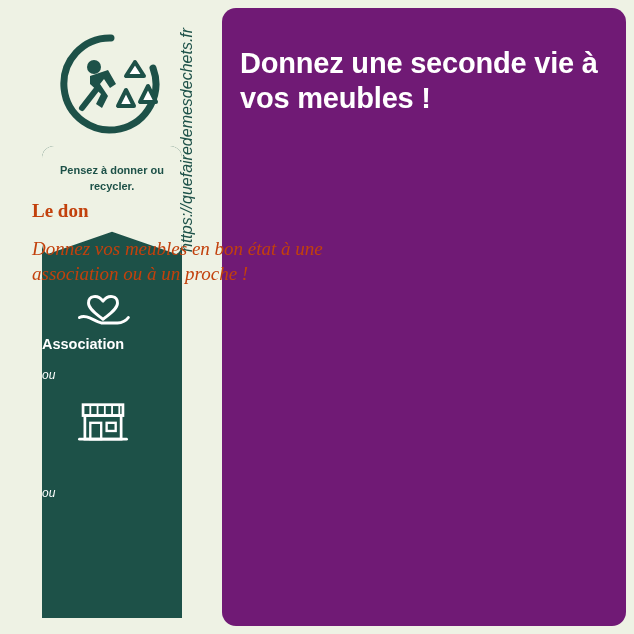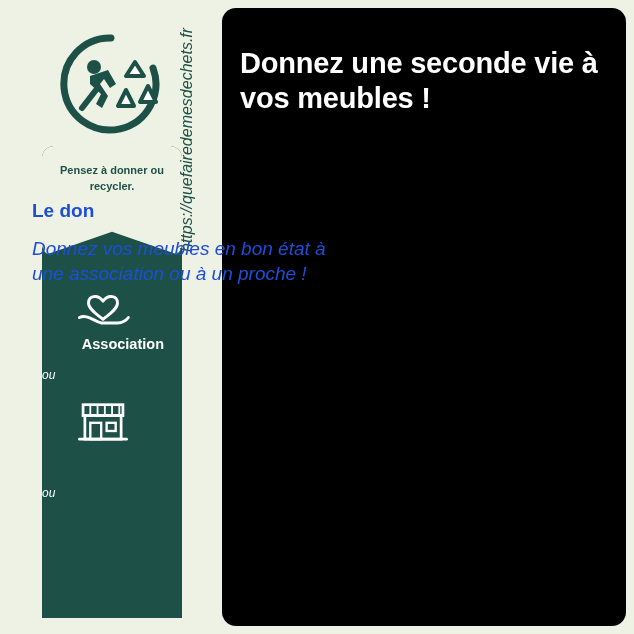--- a/index.html
+++ b/index.html
@@ -20,39 +20,40 @@
     background: #eef2e4;
     overflow: hidden;
   }
   
   .right-panel {
     position: absolute;
     left: 222px;
     top: 8px;
     width: 404px;
     height: 618px;
-    background: #000000;
+    background: #701a75;
     border-radius: 14px;
   }
   .headline {
     position: absolute;
     left: 18px;
     top: 38px;
     width: 372px;
     color: #ffffff;
     font-size: 29px;
     font-weight: bold;
     line-height: 1.22;
     letter-spacing: -0.2px;
   }
   .section {
     position: absolute;
     left: 32px;
     width: 330px;
-    color: #1d4ed8;
+    color: #c2410c;
+    font-family: Liberation Serif, serif;
   }
   .section.don { top: 200px; }
   .section.recyclage { top: 390px; }
   .section-title {
     font-size: 19px;
     font-weight: bold;
     margin: 0 0 14px 0;
   }
   .section-body {
     font-size: 19px;
@@ -96,21 +97,21 @@
     text-align: center;
     color: #1d5148;
     font-size: 11px;
     font-weight: bold;
     line-height: 1.45;
   }
   .step {
     position: absolute;
     left: 42px;
     width: 122px;
-    text-align: right;
+    text-align: left;
     color: #ffffff;
   }
   .step .icon-wrap {
     height: 62px;
     display: flex;
     align-items: center;
     justify-content: center;
   }
   .step .step-label {
     font-size: 14.5px;

